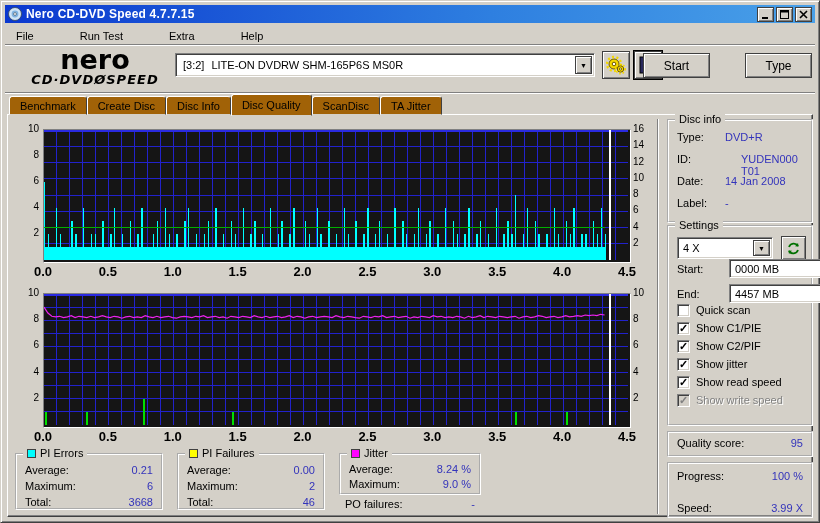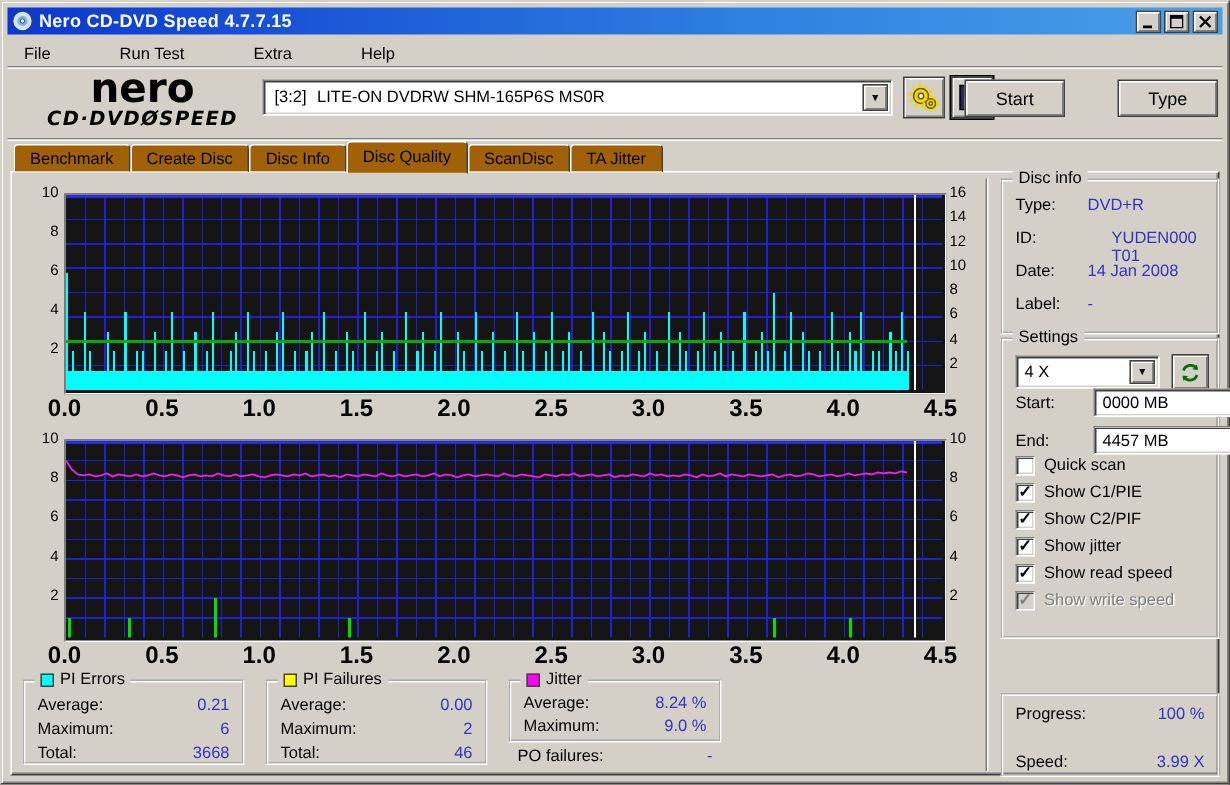--- a/index.html
+++ b/index.html
@@ -59,21 +59,21 @@
   .tabpanel { position:absolute; left:6px; right:6px; top:113px; bottom:5px;
               border:1px solid; border-color:#fff #404040 #404040 #fff;
               box-shadow: inset -1px -1px 0 #808080; }
 
   
   .plot { position:absolute; background:#151515; border:1px solid;
           border-color:#808080 #fff #fff #808080; }
   .tick { position:absolute; width:20px; font-size:10px; color:#000; }
   .tick.left { text-align:right; }
   .tick.right { text-align:left; }
-  .xtick { position:absolute; width:24px; text-align:center; font-size:16px; font-weight:bold; }
+  .xtick { position:absolute; width:24px; text-align:center; font-size:13px; font-weight:bold; }
 
   
   .groupbox { position:absolute; border:2px groove #ffffff; }
   .gb-title { position:absolute; top:-8px; left:6px; background:#d4d0c8; padding:0 4px;
               display:flex; align-items:center; white-space:nowrap; }
   .swatch { width:9px; height:9px; border:1px solid #404040; display:inline-block; margin-right:4px; }
   .row { position:absolute; left:8px; right:8px; height:14px; }
   .row .lab { position:absolute; left:0; }
   .row .val { position:absolute; right:0; color:#3333bb; text-align:right; }
 
@@ -613,20 +613,26 @@
           <span class="checkbox">✓</span>
           <span class="cb-label">Show read speed</span>
         </div>
         <div class="checkrow disabled" style="top: 166px;">
           <span class="checkbox disabled">✓</span>
           <span class="cb-label">Show write speed</span>
         </div>
       </div>
   </div>
 
+  <div class="groupbox" style="left:666px; top:430px; width:146px; height:26px;">
+    <div class="row" style="top:4px;">
+      <span class="lab">Quality score:</span>
+      <span class="val">95</span>
+    </div>
+  </div>
 
   <div class="groupbox" style="left:666px; top:461px; width:146px; height:56px;">
     <div class="row" style="top:6px;">
         <span class="lab">Progress:</span>
         <span class="val">100 %</span>
       </div>
     <div class="row" style="top:38px;">
         <span class="lab">Speed:</span>
         <span class="val">3.99 X</span>
       </div>

